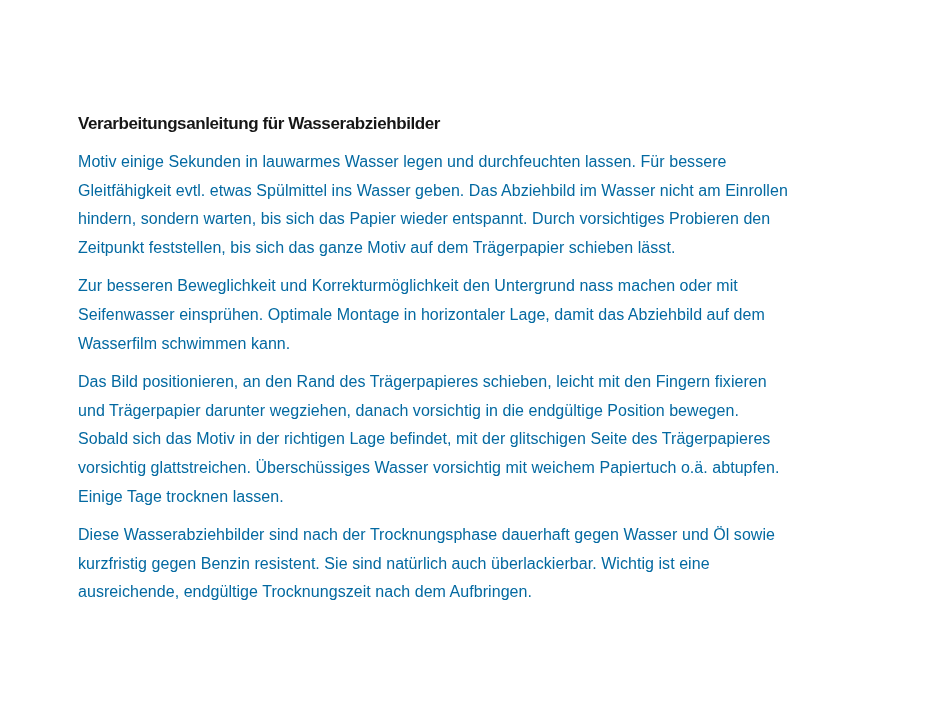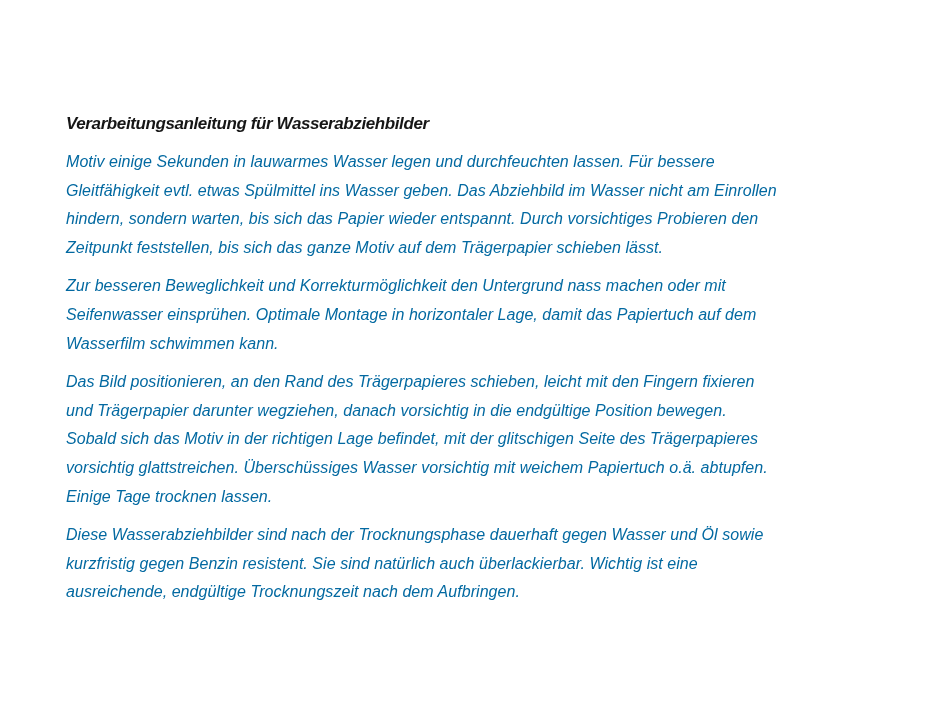--- a/index.html
+++ b/index.html
@@ -10,24 +10,23 @@
   body {
     width: 950px;
     height: 713px;
     position: relative;
     overflow: hidden;
     font-family: "Liberation Sans", sans-serif;
     color: #1c1c1c;
   }
   .page {
     position: absolute;
-    left: 66px;
+    left: 78px;
     top: 112px;
     width: 830px;
-    font-style: italic;
   }
   .doc-title {
     font-size: 17px;
     font-weight: bold;
     line-height: 24px;
     letter-spacing: -0.4px;
     margin: 0 0 12px 0;
     color: #161616;
   }
   .doc-paragraph {
@@ -44,21 +43,21 @@
 
 <div class="page">
   <h1 class="doc-title">Verarbeitungsanleitung für Wasserabziehbilder</h1>
 
   <p class="doc-paragraph">Motiv einige Sekunden in lauwarmes Wasser legen und durchfeuchten lassen. Für bessere
 Gleitfähigkeit evtl. etwas Spülmittel ins Wasser geben. Das Abziehbild im Wasser nicht am Einrollen
 hindern, sondern warten, bis sich das Papier wieder entspannt. Durch vorsichtiges Probieren den
 Zeitpunkt feststellen, bis sich das ganze Motiv auf dem Trägerpapier schieben lässt.</p>
 
   <p class="doc-paragraph">Zur besseren Beweglichkeit und Korrekturmöglichkeit den Untergrund nass machen oder mit
-Seifenwasser einsprühen. Optimale Montage in horizontaler Lage, damit das Papiertuch auf dem
+Seifenwasser einsprühen. Optimale Montage in horizontaler Lage, damit das Abziehbild auf dem
 Wasserfilm schwimmen kann.</p>
 
   <p class="doc-paragraph">Das Bild positionieren, an den Rand des Trägerpapieres schieben, leicht mit den Fingern fixieren
 und Trägerpapier darunter wegziehen, danach vorsichtig in die endgültige Position bewegen.
 Sobald sich das Motiv in der richtigen Lage befindet, mit der glitschigen Seite des Trägerpapieres
 vorsichtig glattstreichen. Überschüssiges Wasser vorsichtig mit weichem Papiertuch o.ä. abtupfen.
 Einige Tage trocknen lassen.</p>
 
   <p class="doc-paragraph">Diese Wasserabziehbilder sind nach der Trocknungsphase dauerhaft gegen Wasser und Öl sowie
 kurzfristig gegen Benzin resistent. Sie sind natürlich auch überlackierbar. Wichtig ist eine

